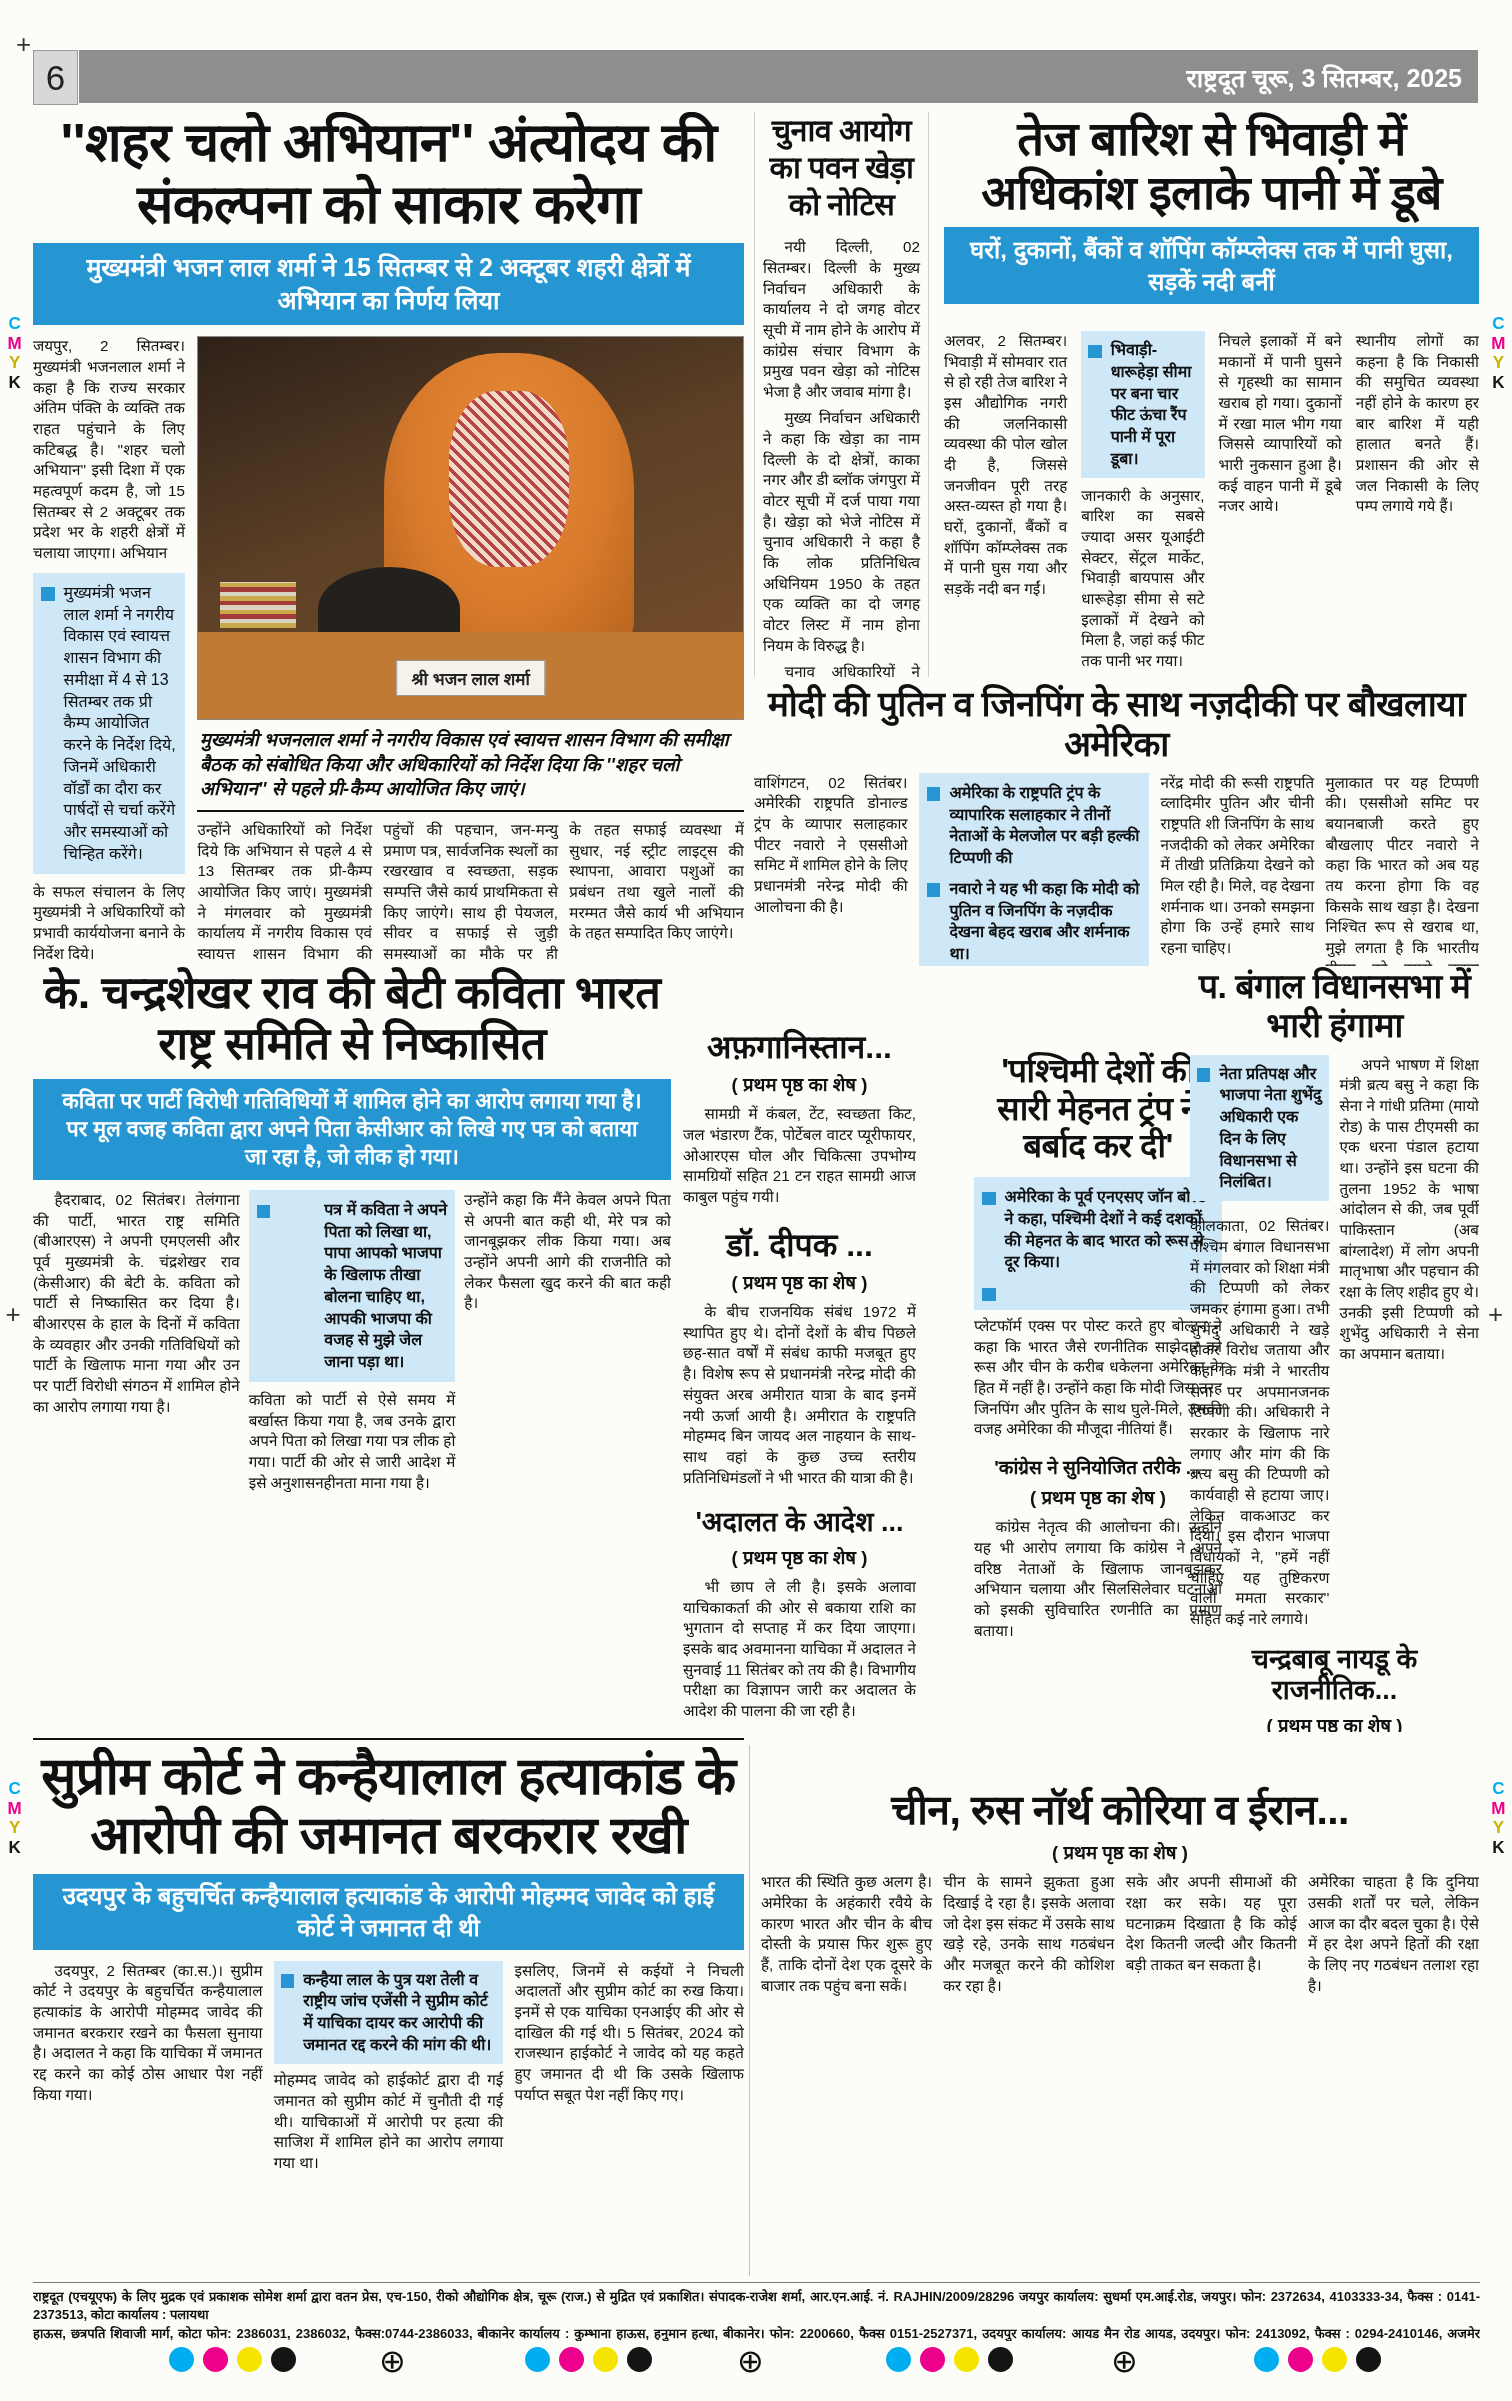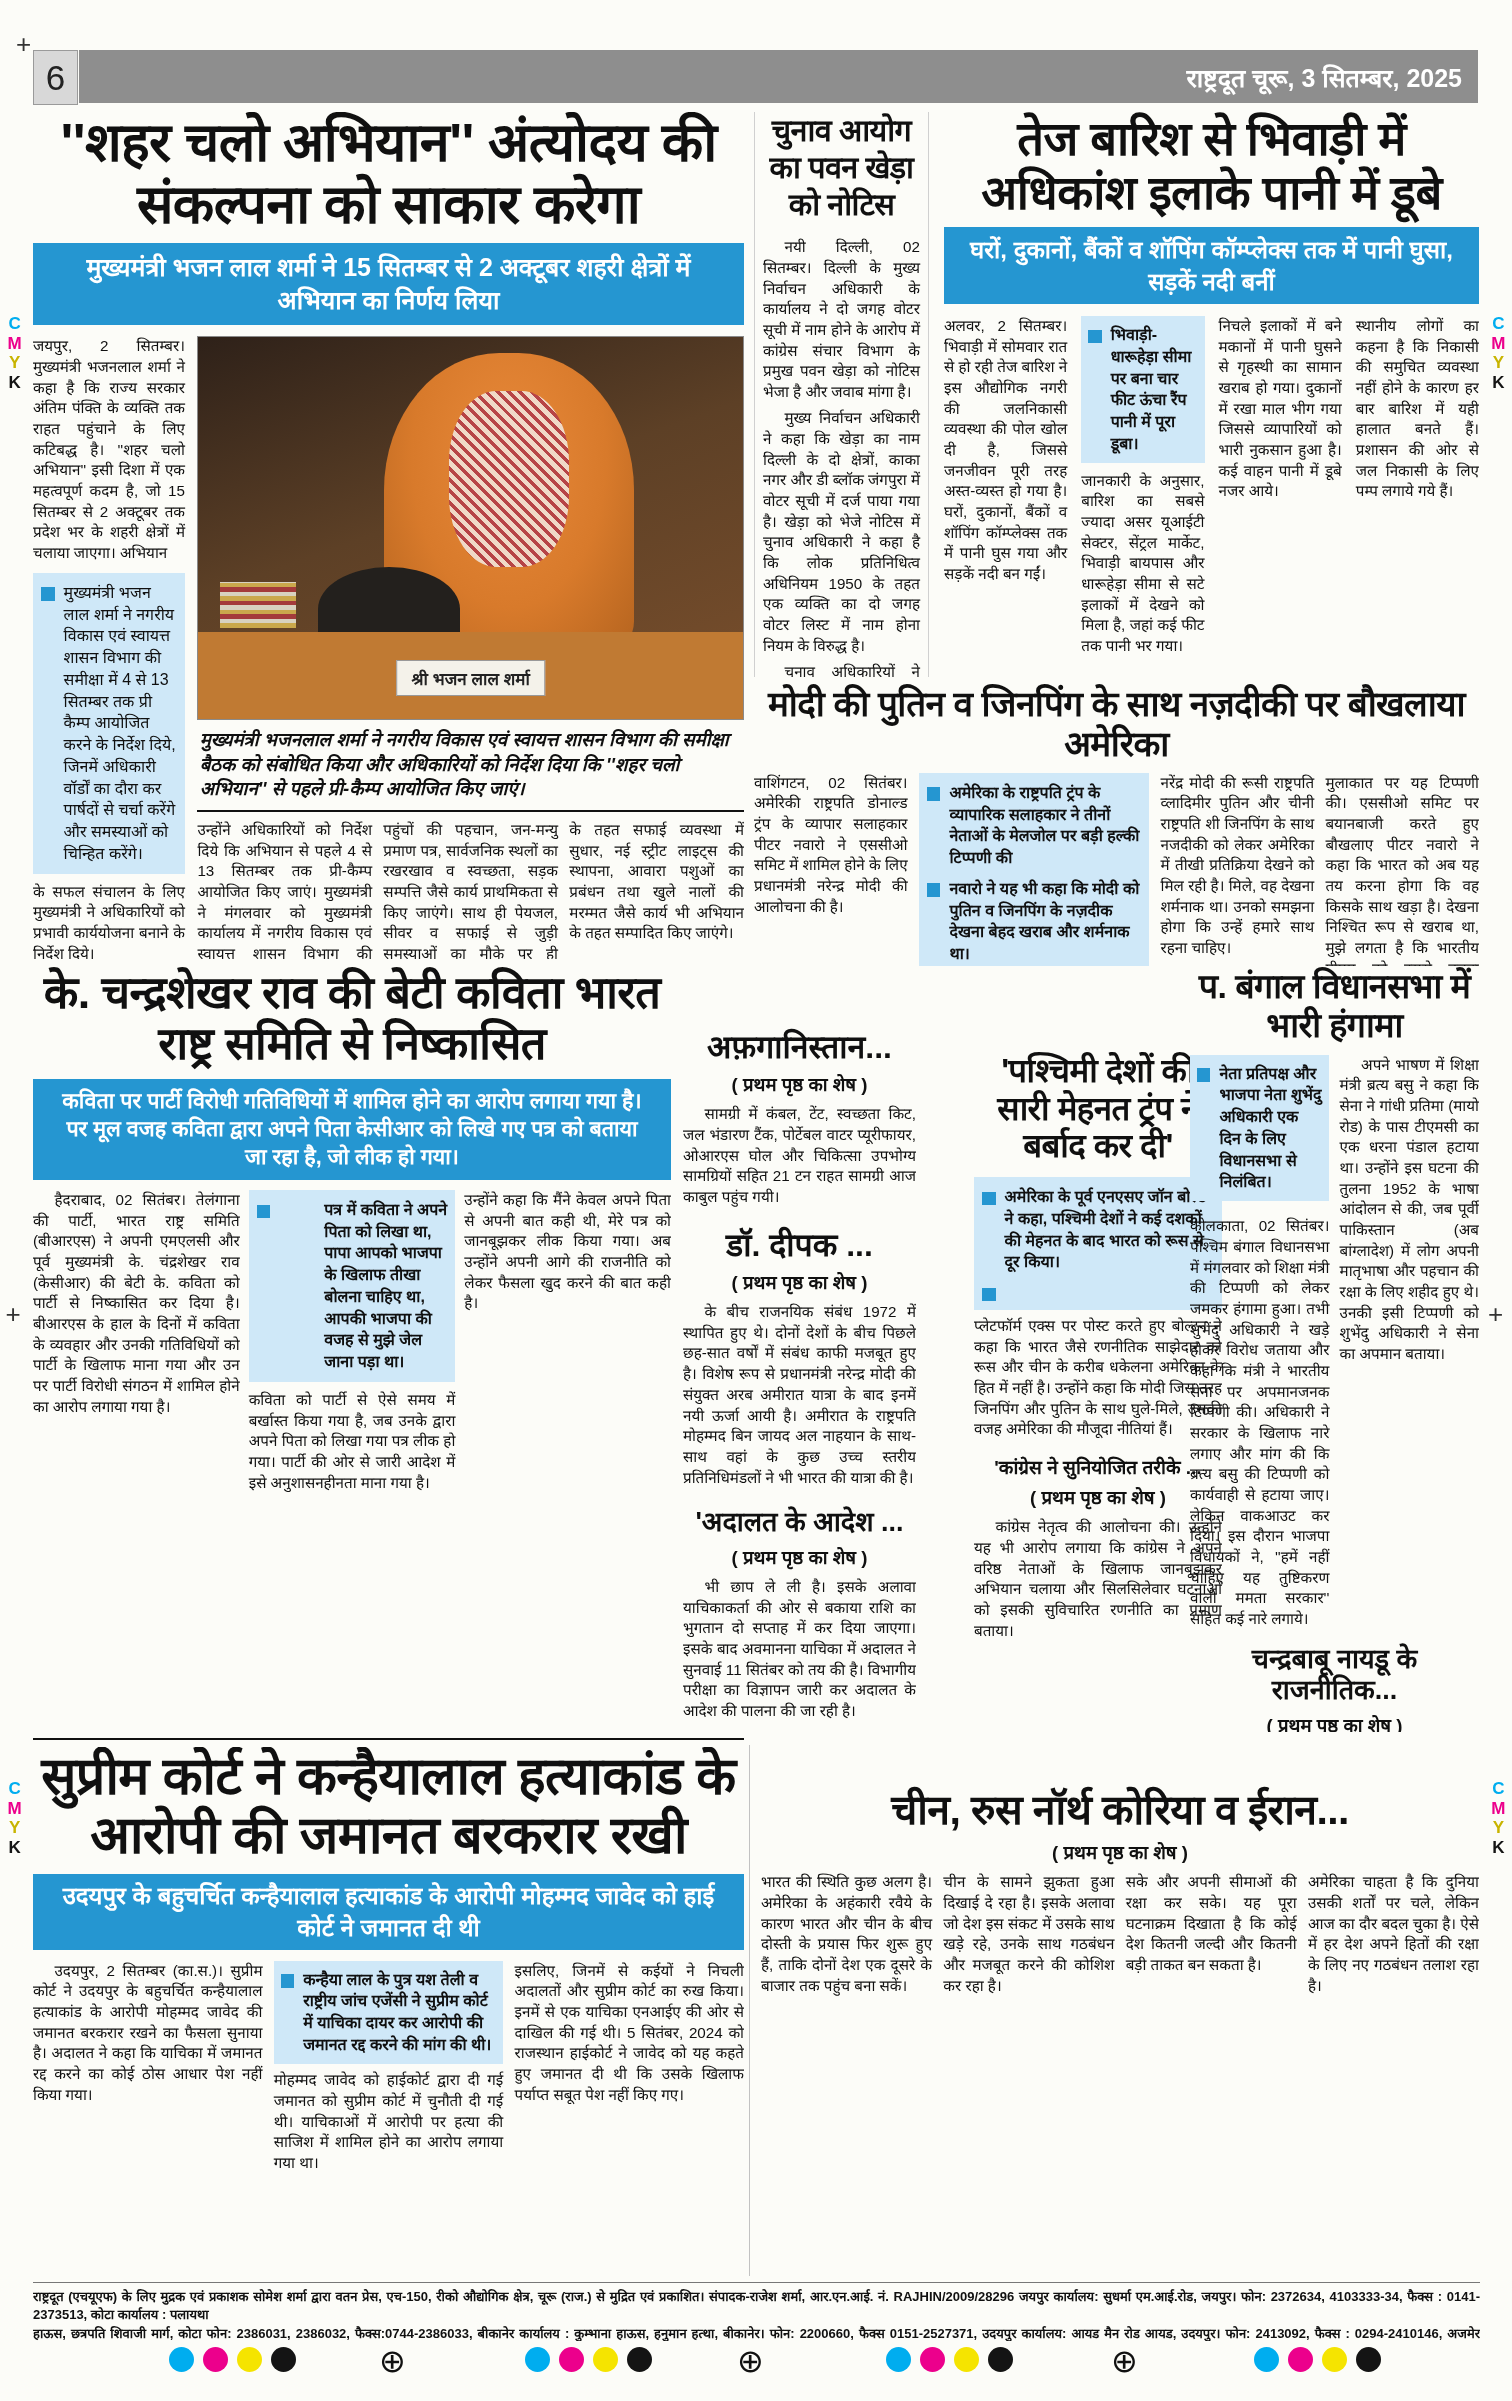--- a/index.html
+++ b/index.html
@@ -96,21 +96,21 @@
   <div class="art" style="left:754px;top:112px;width:175px;height:565px;border-left:1.1px solid #d0d0d0;border-right:1.1px solid #d0d0d0;padding:0 8px;">
     <div class="hl" style="font-size:30.5px;line-height:1.22;">चुनाव आयोग का पवन खेड़ा को नोटिस</div>
     <div class="bt indent" style="margin-top:13.6px;">नयी दिल्ली, 02 सितम्बर। दिल्ली के मुख्य निर्वाचन अधिकारी के कार्यालय ने दो जगह वोटर सूची में नाम होने के आरोप में कांग्रेस संचार विभाग के प्रमुख पवन खेड़ा को नोटिस भेजा है और जवाब मांगा है।</div>
     <div class="bt indent" style="margin-top:5.6px;">मुख्य निर्वाचन अधिकारी ने कहा कि खेड़ा का नाम दिल्ली के दो क्षेत्रों, काका नगर और डी ब्लॉक जंगपुरा में वोटर सूची में दर्ज पाया गया है। खेड़ा को भेजे नोटिस में चुनाव अधिकारी ने कहा है कि लोक प्रतिनिधित्व अधिनियम 1950 के तहत एक व्यक्ति का दो जगह वोटर लिस्ट में नाम होना नियम के विरुद्ध है।</div>
     <div class="bt indent" style="margin-top:5.6px;">चुनाव अधिकारियों ने कहा कि इस नियम के तहत उन्हें नोटिस भेजा जा रहा है और जवाब निर्वाचन अधिकारी को आज सितम्बर सुबह 11 बजे तक मिलना चाहिए।</div>
   </div>
 
   <div class="art" style="left:944px;top:112px;width:535px;height:565px;">
     <div class="hl" style="font-size:47px;">तेज बारिश से भिवाड़ी में अधिकांश इलाके पानी में डूबे</div>
     <div class="subbar" style="margin-top:8px;font-size:24px;padding:6.8px 22.6px;">घरों, दुकानों, बैंकों व शॉपिंग कॉम्प्लेक्स तक में पानी घुसा, सड़कें नदी बनीं</div>
-    <div class="cols" style="gap:14px;margin-top:12px;justify-content:space-between;">
+    <div class="cols" style="gap:14px;margin-top:27px;justify-content:space-between;">
       <div class="bt" style="flex:1;">अलवर, 2 सितम्बर। भिवाड़ी में सोमवार रात से हो रही तेज बारिश ने इस औद्योगिक नगरी की जलनिकासी व्यवस्था की पोल खोल दी है, जिससे जनजीवन पूरी तरह अस्त-व्यस्त हो गया है। घरों, दुकानों, बैंकों व शॉपिंग कॉम्प्लेक्स तक में पानी घुस गया और सड़कें नदी बन गईं।</div>
       <div style="flex:1;">
         <div class="bluebox" style="padding:8px 6.8px;margin-bottom:8px;">
           <span class="sq"></span>
           <span class="bt" style="font-size:16px;font-weight:bold;text-align:left;">भिवाड़ी-धारूहेड़ा सीमा पर बना चार फीट ऊंचा रैंप पानी में पूरा डूबा।</span>
         </div>
         <div class="bt">जानकारी के अनुसार, बारिश का सबसे ज्यादा असर यूआईटी सेक्टर, सेंट्रल मार्केट, भिवाड़ी बायपास और धारूहेड़ा सीमा से सटे इलाकों में देखने को मिला है, जहां कई फीट तक पानी भर गया।</div>
       </div>
       <div class="bt" style="flex:1;">निचले इलाकों में बने मकानों में पानी घुसने से गृहस्थी का सामान खराब हो गया। दुकानों में रखा माल भीग गया जिससे व्यापारियों को भारी नुकसान हुआ है। कई वाहन पानी में डूबे नजर आये।</div>
       <div class="bt" style="flex:1;">स्थानीय लोगों का कहना है कि निकासी की समुचित व्यवस्था नहीं होने के कारण हर बार बारिश में यही हालात बनते हैं। प्रशासन की ओर से जल निकासी के लिए पम्प लगाये गये हैं।</div>

